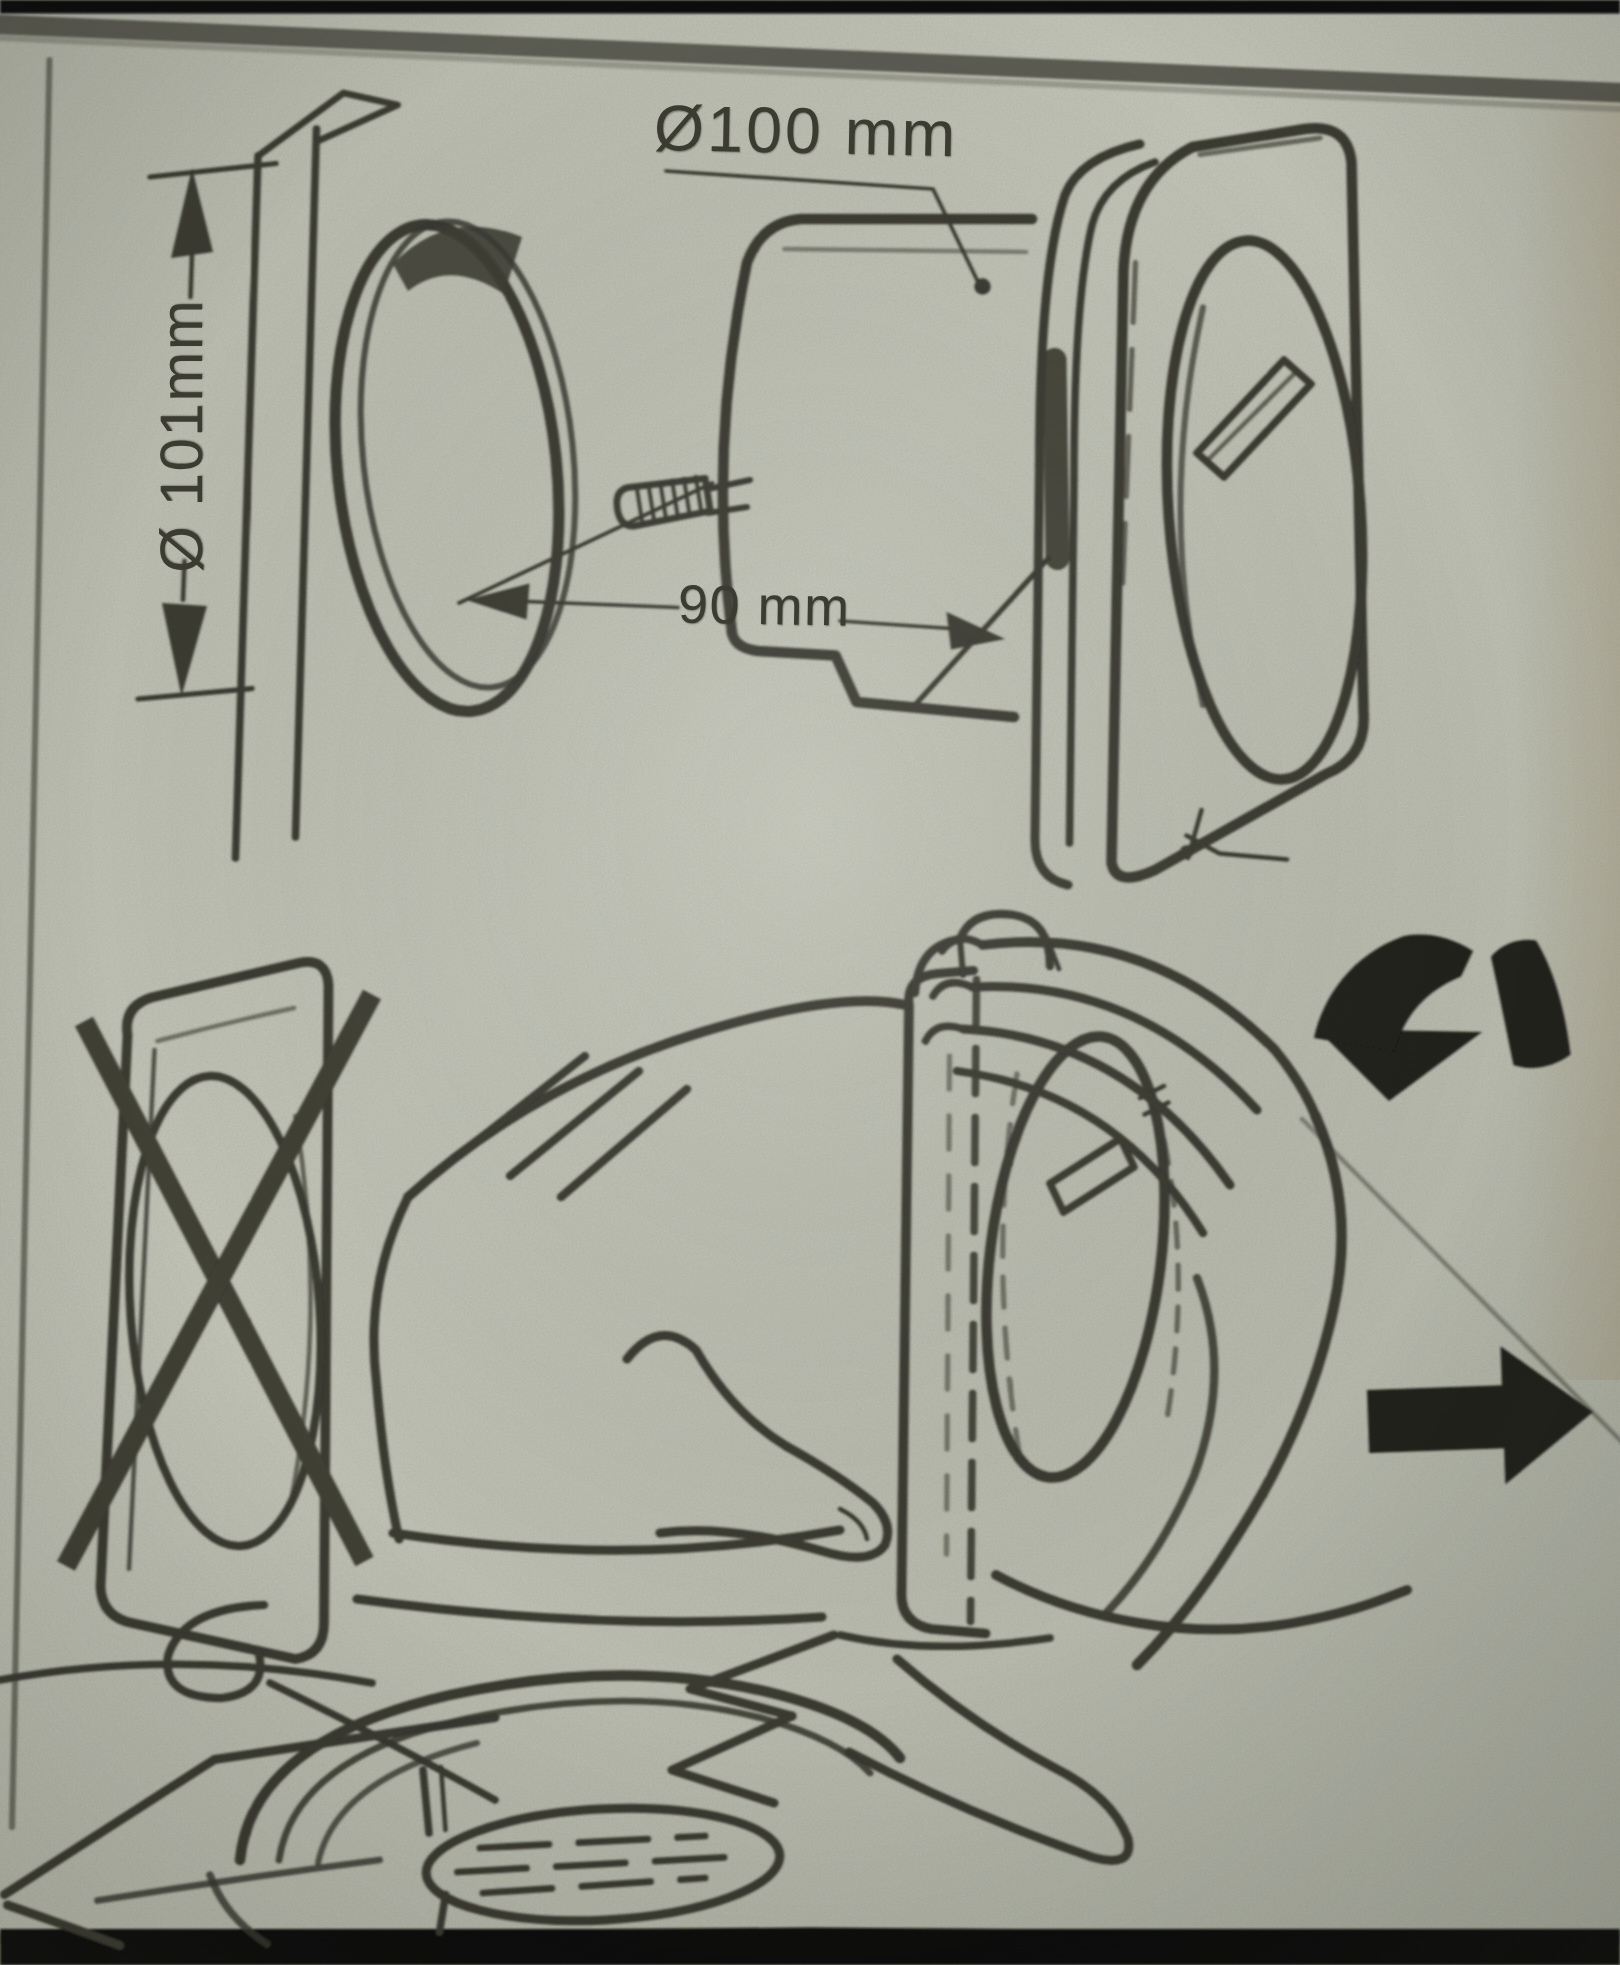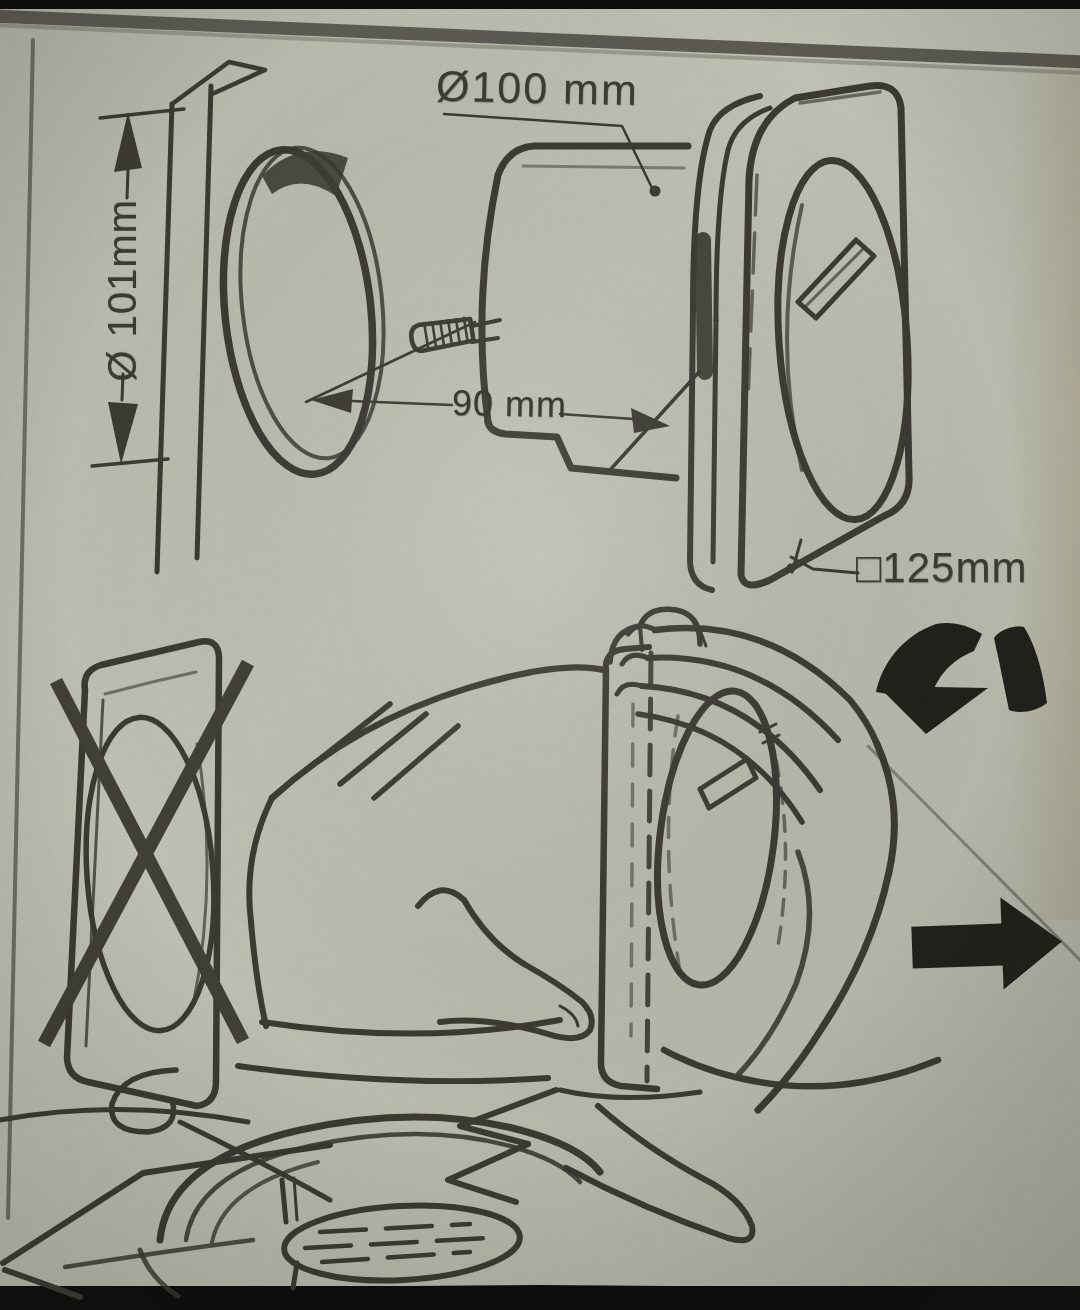--- a/index.html
+++ b/index.html
@@ -217,14 +217,13 @@
         <path d="M 700 1092 Q 620 1104 560 1090" stroke-width="5"></path>
       </g>
     </g>
 
     <rect width="1080" height="1310" fill="url(#vig)"></rect>
   </svg>
 
   <div class="lbl lbl-unit-dia">Ø100 mm</div>
   <div class="lbl lbl-hole-dia">Ø 101mm</div>
   <div class="lbl lbl-depth">90 mm</div>
-  <div class="lbl lbl-plate">□125mm</div>
 </div>
 
 </body></html>

